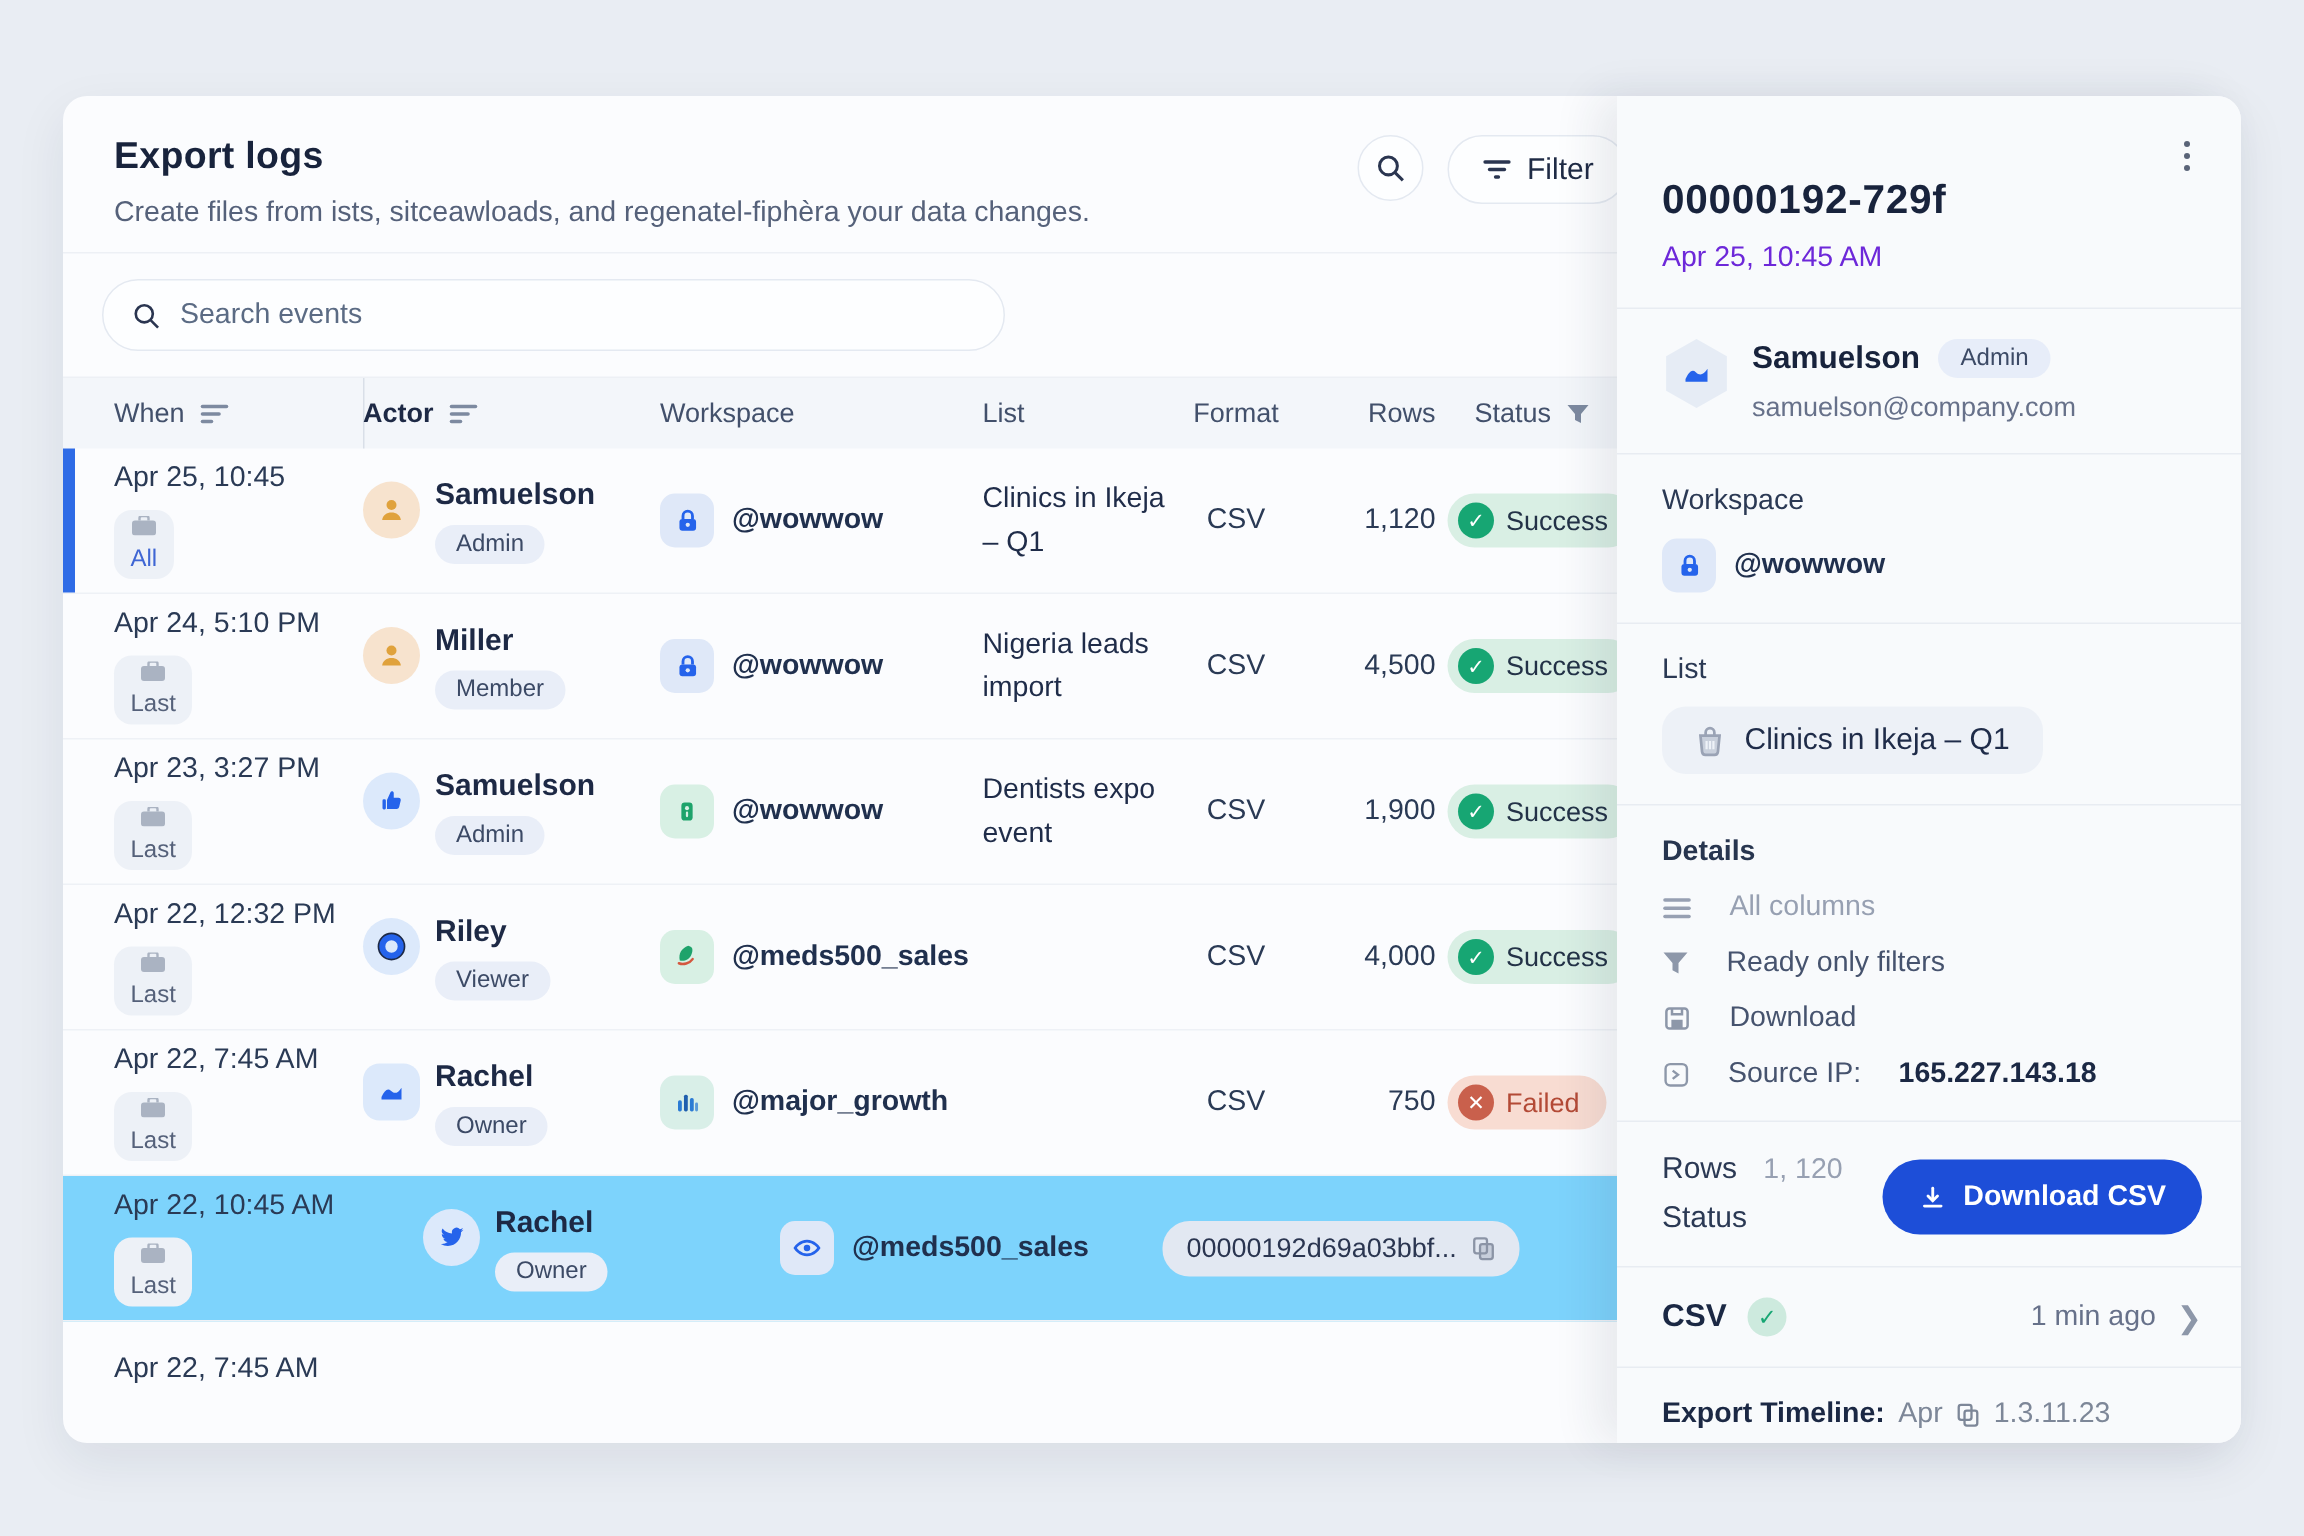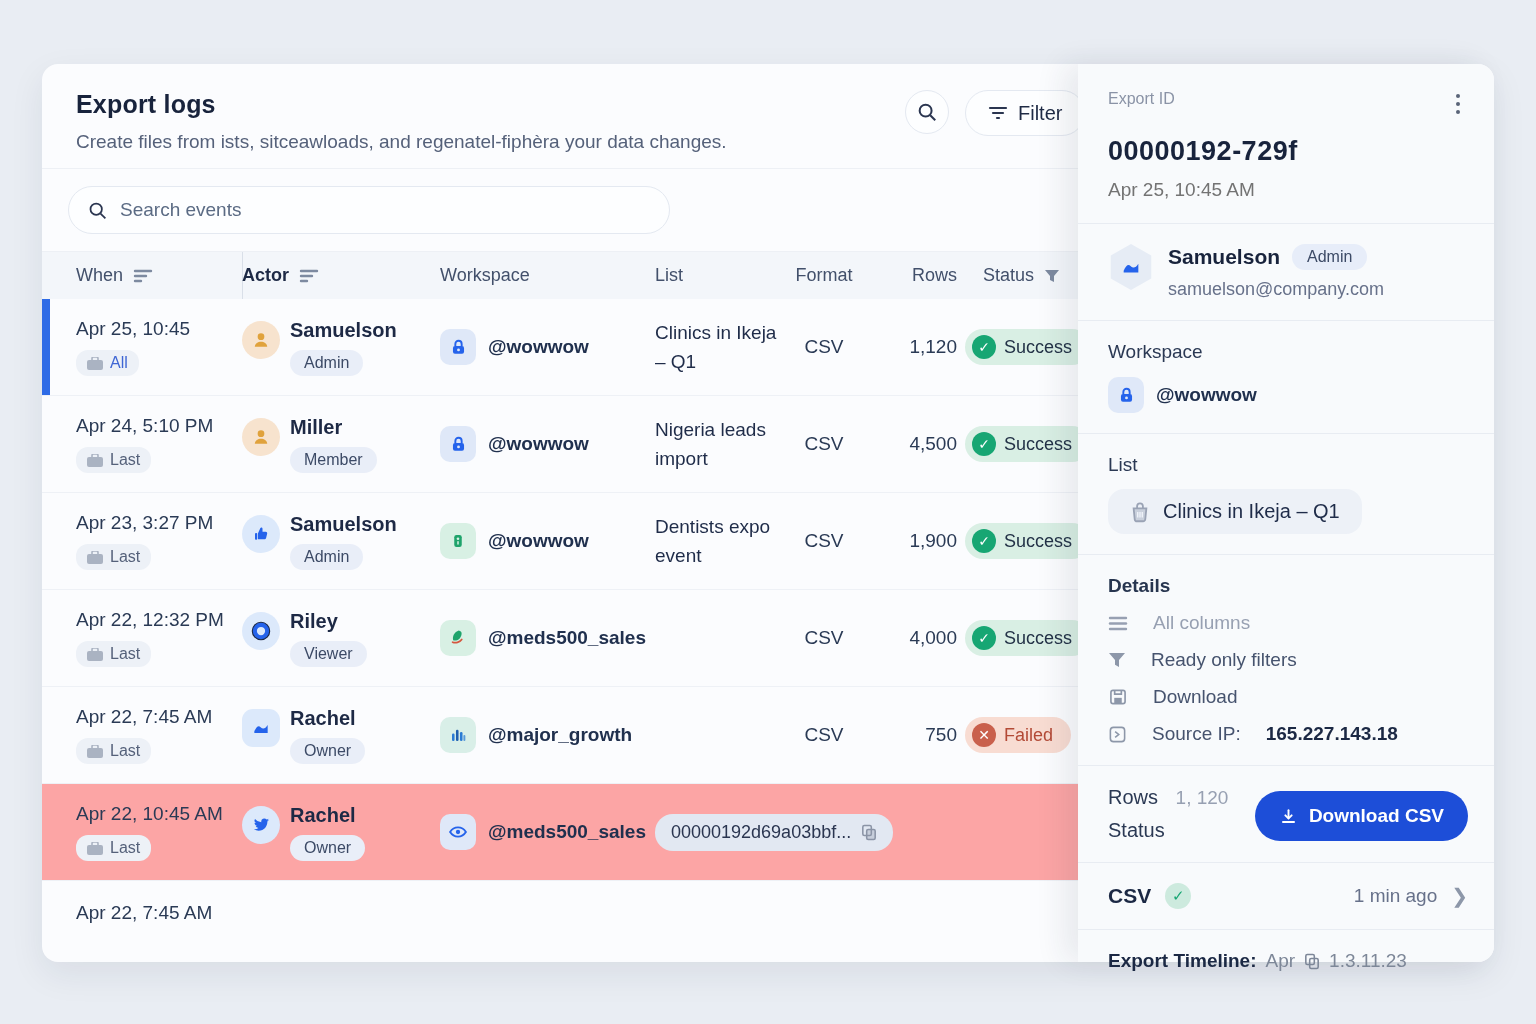--- a/index.html
+++ b/index.html
@@ -33,26 +33,26 @@
   .thead { height:47px; background:#f3f6fa; font-size:18px; color:#42506b; }
   .th { display:flex; align-items:center; gap:10px; height:100%; }
   .th.when { border-right:1px solid #d9dfe8; margin-right:-1px; }
   .th.actor { font-weight:bold; color:#1d2945; padding-left:0; }
   .th.format { justify-content:center; }
   .th.rows { justify-content:flex-end; }
   .th.status { padding-left:26px; }
 
   .trow { height:97px; border-bottom:1px solid #eef1f6; position:relative; cursor:pointer; }
   .trow.selected::before { content:""; position:absolute; left:0; top:0; bottom:0; width:8px; background:#2e6be6; }
-  .trow.shaded { background:#fca5a5; }
+  .trow.shaded { background:#7dd3fc;gap:40px; }
   .trow.lastrow { height:64px; border-bottom:none; }
 
   .when-date { font-size:19px; color:#2a3a55; }
   .when-badge { display:inline-flex; align-items:center; gap:7px; margin-top:10px;
-        background:#edf1f7; border-radius:12px; padding:4px 11px; font-size:16px; color:#55617a; }
+        background:#edf1f7; border-radius:12px; padding:4px 11px; font-size:16px; color:#55617a;flex-direction:column; }
   .when-badge.all { color:#3f66d4; }
 
   .actor-cell { display:flex; gap:10px; }
   .avatar { width:38px; height:38px; border-radius:50%; display:flex; align-items:center; justify-content:center; flex:none; margin-top:2px; }
   .avatar.sq { border-radius:11px; }
   .av-orange { background:#f7e3ce; }
   .av-blue { background:#dce9fb; }
   .actor-name { font-size:20px; font-weight:bold; color:#1d2945; }
   .role-badge { display:inline-block; margin-top:8px; background:#e9eef8; border-radius:14px;
         padding:4px 14px; font-size:16px; color:#3c4a66; }
@@ -80,21 +80,21 @@
   .idpill { grid-column:4 / 7; display:inline-flex; align-items:center; gap:10px; justify-self:start;
         background:#e2e8f2; border-radius:18px; padding:8px 16px; font-size:18px; color:#2a3550; }
 
   
   .panel { position:absolute; right:0; top:0; bottom:0; width:416px; background:#f8fafc;
         border-radius:0 16px 16px 0; box-shadow:-14px 0 30px rgba(30,42,70,.09); }
   .psec { padding:20px 26px 20px 30px; border-bottom:1px solid #e8ecf2; position:relative; }
   .plabel { font-size:16px; color:#8a93a6; }
   .pheading { font-size:19px; color:#2b3954; }
   .export-id { margin-top:28px; font-size:27px; font-weight:bold; color:#18233c; letter-spacing:.5px; }
-  .export-time { margin-top:12px; font-size:19px; color:#737373; }
+  .export-time { margin-top:12px; font-size:19px; color:#6d28d9; }
   .kebab { position:absolute; right:24px; top:26px; width:24px; height:28px; display:flex; flex-direction:column;
         align-items:center; justify-content:center; gap:4px; cursor:pointer; }
   .kebab i { width:4px; height:4px; border-radius:50%; background:#5a6478; }
 
   .user-row { display:flex; gap:14px; align-items:flex-start; }
   .hexavatar { width:46px; height:46px; background:#e6ecf5;
         clip-path:polygon(50% 0, 94% 25%, 94% 75%, 50% 100%, 6% 75%, 6% 25%);
         display:flex; align-items:center; justify-content:center; flex:none; }
   .user-name-line { display:flex; align-items:center; gap:12px; }
   .user-name { font-size:21px; font-weight:bold; color:#18233c; }
@@ -476,21 +476,20 @@
 
   <div class="grid trow lastrow">
     <div>
       <div class="when-date">Apr 22, 7:45 AM</div>
     </div>
   </div>
 
   <div class="panel">
 
     <div class="psec" style="padding-top:26px; padding-bottom:22px;">
-      <div class="plabel">Export ID</div>
       <div class="kebab">
           <i></i>
           <i></i>
           <i></i>
         </div>
       <div class="export-id">00000192-729f</div>
       <div class="export-time">Apr 25, 10:45 AM</div>
     </div>
 
     <div class="psec">

